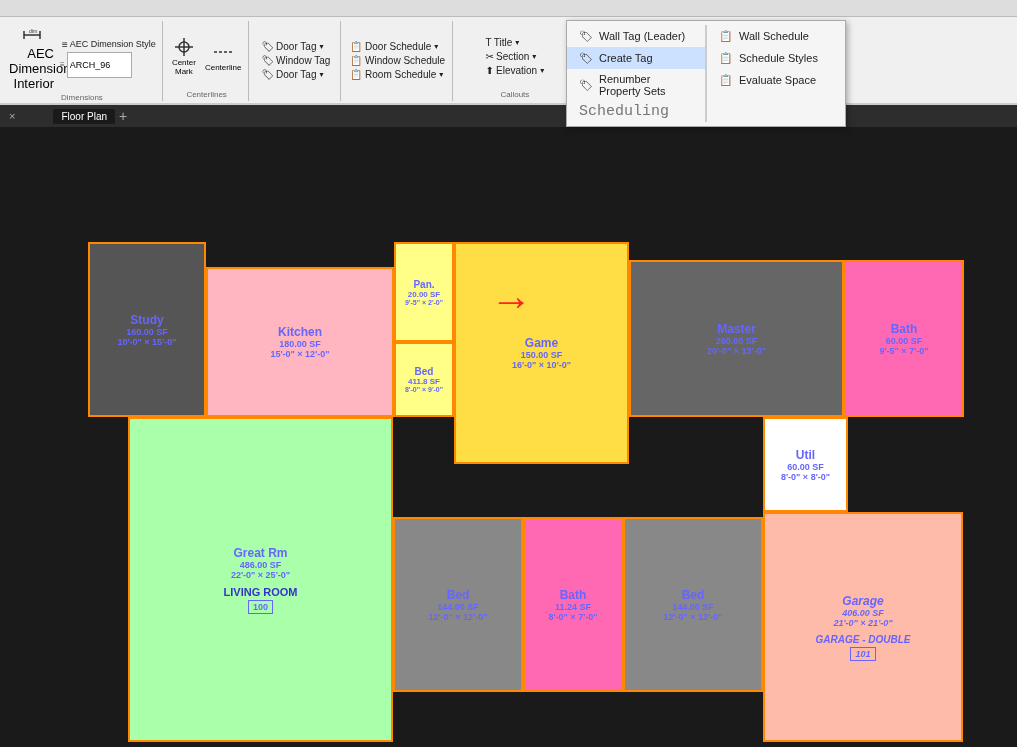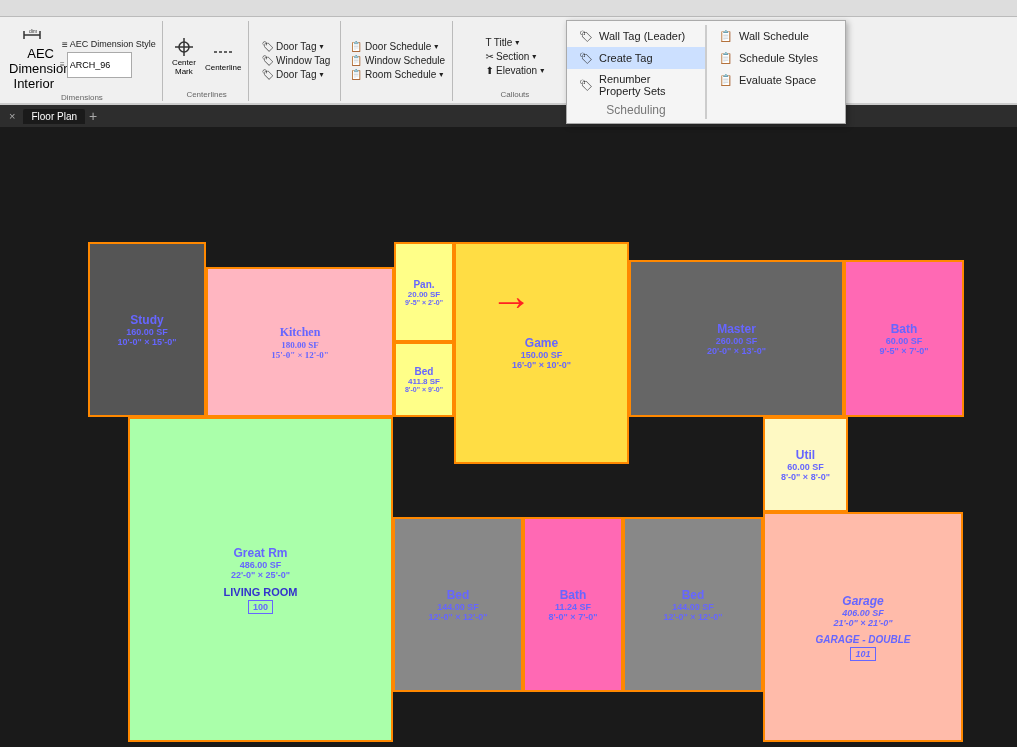--- a/index.html
+++ b/index.html
@@ -65,20 +65,21 @@
       color: #ddd;
       font-size: 10px;
       padding: 2px 8px;
       border-radius: 2px 2px 0 0;
       cursor: pointer;
     }
 
     .tab-item.active {
       background: #1a1a1a;
       color: #fff;
+      margin-left: 30px;
     }
 
     .tab-add {
       color: #aaa;
       font-size: 14px;
       cursor: pointer;
     }
 
     
     .canvas {
@@ -424,21 +425,21 @@
 </div>
 
 <div class="canvas">
 
   <div class="room" style="left:88px;top:115px;width:118px;height:175px;background:#555555;border-color:#ff8800;">
     <span class="room-name">Study</span>
     <span class="room-sf">160.00 SF</span>
     <span class="room-dim">10'-0" × 15'-0"</span>
   </div>
 
-  <div class="room" style="left:206px;top:140px;width:188px;height:150px;background:#ffb6c1;border-color:#ff8800;font-family:Liberation Serif, serif;">
+  <div class="room" style="left:206px;top:140px;width:188px;height:150px;background:#ffb6c1;border-color:#ff8800;">
     <span class="room-name">Kitchen</span>
     <span class="room-sf">180.00 SF</span>
     <span class="room-dim">15'-0" × 12'-0"</span>
   </div>
 
   <div class="room" style="left:394px;top:115px;width:60px;height:100px;background:#ffff88;border-color:#ff8800;font-size:9px;">
     <span class="room-name" style="font-size:10px">Pan.</span>
     <span class="room-sf" style="font-size:8px">20.00 SF</span>
     <span class="room-dim" style="font-size:7px">9'-5" × 2'-0"</span>
   </div>
@@ -470,21 +471,21 @@
   <div class="room" style="left:128px;top:290px;width:265px;height:325px;background:#aaffaa;border-color:#ff8800;">
     <span class="room-name">Great Rm</span>
     <span class="room-sf">486.00 SF</span>
     <span class="room-dim">22'-0" × 25'-0"</span>
     <div style="margin-top:6px;display:flex;flex-direction:column;align-items:center;">
       <span class="room-name" style="font-size:11px;color:#3333cc">LIVING ROOM</span>
       <div class="room-label-box">100</div>
     </div>
   </div>
 
-  <div class="room" style="left:763px;top:290px;width:85px;height:95px;background:#fef9c3;border-color:#ff8800;">
+  <div class="room" style="left:763px;top:290px;width:85px;height:95px;background:#ffffff;border-color:#ff8800;">
     <span class="room-name">Util</span>
     <span class="room-sf">60.00 SF</span>
     <span class="room-dim">8'-0" × 8'-0"</span>
   </div>
 
   <div class="room" style="left:393px;top:390px;width:130px;height:175px;background:#888888;border-color:#ff8800;">
     <span class="room-name">Bed</span>
     <span class="room-sf">144.00 SF</span>
     <span class="room-dim">12'-0" × 12'-0"</span>
   </div>
@@ -522,21 +523,21 @@
         <span>Wall Tag (Leader)</span>
       </div>
       <div class="dropdown-menu-item" style="background:#cce0ff;">
         <span class="icon-sm">🏷</span>
         <span>Create Tag</span>
       </div>
       <div class="dropdown-menu-item">
         <span class="icon-sm">🏷</span>
         <span>Renumber Property Sets</span>
       </div>
-      <div style="padding:2px 12px;font-size:12px;color:#777;text-align:center;">Scheduling</div>
+      <div style="padding:2px 12px;font-size:15px;color:#777;font-family:Liberation Mono, monospace;">Scheduling</div>
     </div>
 
     <div style="width:1px;background:#ccc;"></div>
 
     <div class="dropdown-col-right">
       <div class="dropdown-menu-item">
         <span class="icon-sm">📋</span>
         <span>Wall Schedule</span>
       </div>
       <div class="dropdown-menu-item">

